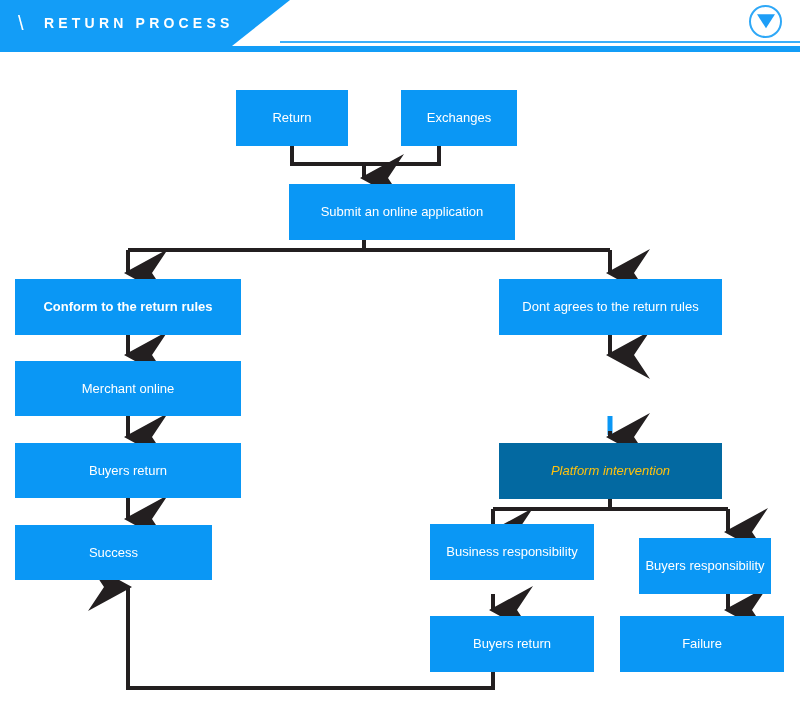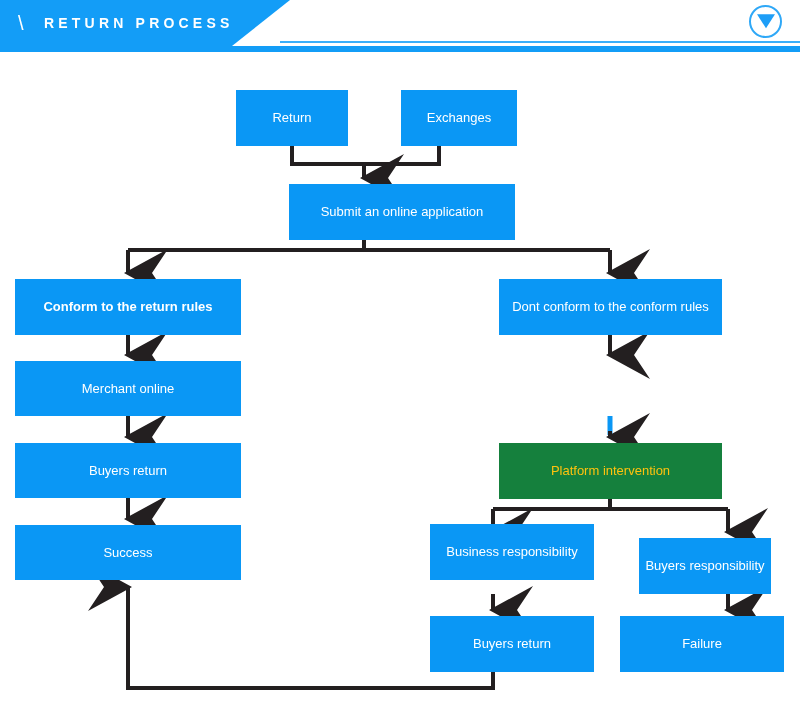--- a/index.html
+++ b/index.html
@@ -100,22 +100,23 @@
     justify-content: center;
     text-align: center;
     color: #ffffff;
     font-size: 13px;
     line-height: 20px;
     background: #0a97f5;
     padding: 6px 4px;
     z-index: 2;
   }
   .node.orange {
-    background: #15803d;
+    background: #0369a1;
     color: #ffc20e;
+    font-style: italic;
   }
   .node span { display: block; }
 </style>
 </head>
 <body>
 
 <div id="header-banner">
   <div id="header-tab"></div>
   <div id="header-rule-left"></div>
   <div id="header-rule-thin"></div>
@@ -190,26 +191,26 @@
   </div>
 
   <div class="node" style="left:15px; top:304px; width:226px; height:55px;">
     <span>Merchant online</span>
   </div>
 
   <div class="node" style="left:15px; top:386px; width:226px; height:55px;">
     <span>Buyers return</span>
   </div>
 
-  <div class="node" style="left:15px; top:468px; width:226px; height:55px;">
+  <div class="node" style="left:15px; top:468px; width:197px; height:55px;">
     <span>Success</span>
   </div>
 
   <div class="node" style="left:499px; top:222px; width:223px; height:56px;">
-    <span>Dont conform to the conform rules</span>
+    <span>Dont agrees to the return rules</span>
   </div>
 
 
   <div class="node orange" style="left:499px; top:386px; width:223px; height:56px;">
     <span>Platform intervention</span>
   </div>
 
   <div class="node" style="left:430px; top:467px; width:164px; height:56px;">
     <span>Business responsibility</span>
   </div>

